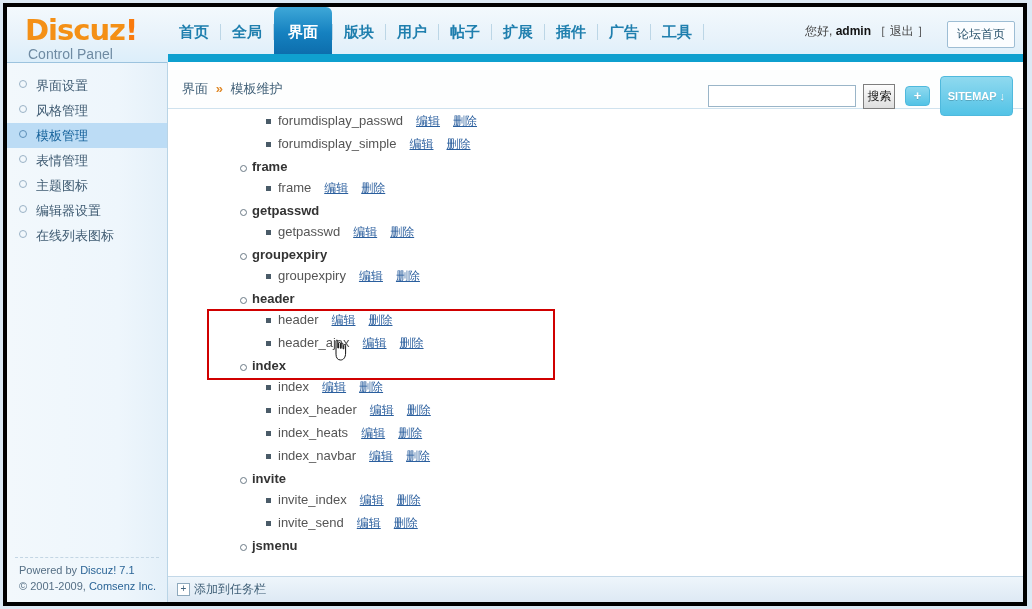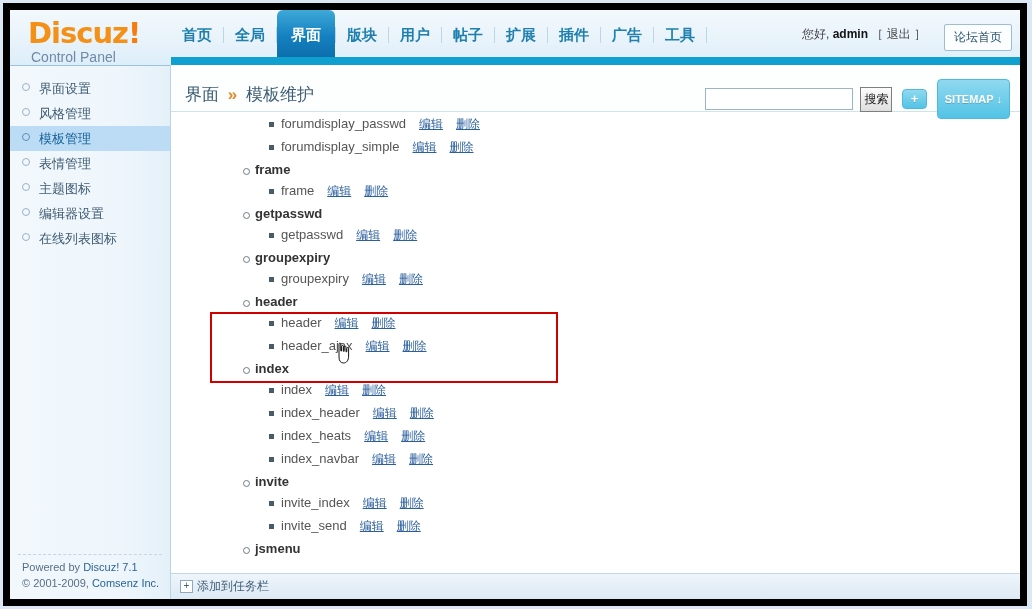--- a/index.html
+++ b/index.html
@@ -4,21 +4,21 @@
 <style>
   html,body{margin:0;padding:0;}
   body{
     width:1032px;height:609px;overflow:hidden;
     background:#dce9f4;
     font-family:"Liberation Sans","DejaVu Sans",sans-serif;
     font-size:12px;color:#333;
   }
   #app{
     position:absolute;left:3px;top:3px;width:1024px;height:603px;
-    background:#ffffff;border:7px solid #000000;box-sizing:border-box;
+    background:#ffffff;border:4px solid #000000;box-sizing:border-box;
   }
 
   
   .hdr{position:absolute;left:0;top:0;width:100%;height:55px;
        background:linear-gradient(to bottom,#f3f9fd 0%,#e7f2fa 60%,#dceefa 100%);
        box-sizing:border-box;}
   .logo{position:absolute;left:18px;top:8px;width:140px;}
   .logo .d1{font-family:"DejaVu Sans",sans-serif;font-size:29px;font-weight:bold;
             color:#f49016;letter-spacing:-1px;line-height:30px;display:block;}
   .logo .d1 .bang{color:#f97a0d;}
@@ -57,21 +57,21 @@
   .mi.sel{background:#bcdcf5;color:#15619a;}
   .mi.sel .dot{border-color:#5d8fb8;}
   .foot{position:absolute;left:12px;bottom:8px;font-size:11px;color:#556f85;line-height:16px;}
   .foot a{color:#2a6496;text-decoration:none;}
   .footdiv{position:absolute;left:8px;right:8px;bottom:44px;border-top:1px dashed #c3d6e4;}
 
   
   .main{position:absolute;left:161px;top:55px;right:0;bottom:0;background:#fff;}
   .crumbbar{position:absolute;left:0;top:8px;right:0;height:38px;
             background:#fdfefe;border-bottom:1px solid #cfe2ee;}
-  .crumb{position:absolute;left:14px;top:10px;font-size:17px;color:#3d5d75;}
+  .crumb{position:absolute;left:14px;top:10px;font-size:13px;color:#3d5d75;}
   .crumb .sep{color:#e08a2a;margin:0 4px;font-weight:bold;}
   .searchbox{position:absolute;right:10px;top:6px;height:26px;white-space:nowrap;}
   .sinput{width:140px;height:18px;border:1px solid #9ab5c8;padding:1px 3px;
           font-size:12px;vertical-align:middle;background:#fff;}
   .sbtn{display:inline-block;margin-left:4px;padding:3px 3px;font-size:12px;
         border:1px solid #7e7e7e;background:linear-gradient(to bottom,#fdfdfd,#dedede);
         color:#222;cursor:pointer;vertical-align:middle;}
   .rbtn{display:inline-block;margin-left:6px;vertical-align:middle;cursor:pointer;
         background:linear-gradient(to bottom,#8fd9ef,#53c3e6);border:1px solid #4fb9dd;
         border-radius:4px;color:#fff;font-weight:bold;font-size:11px;

